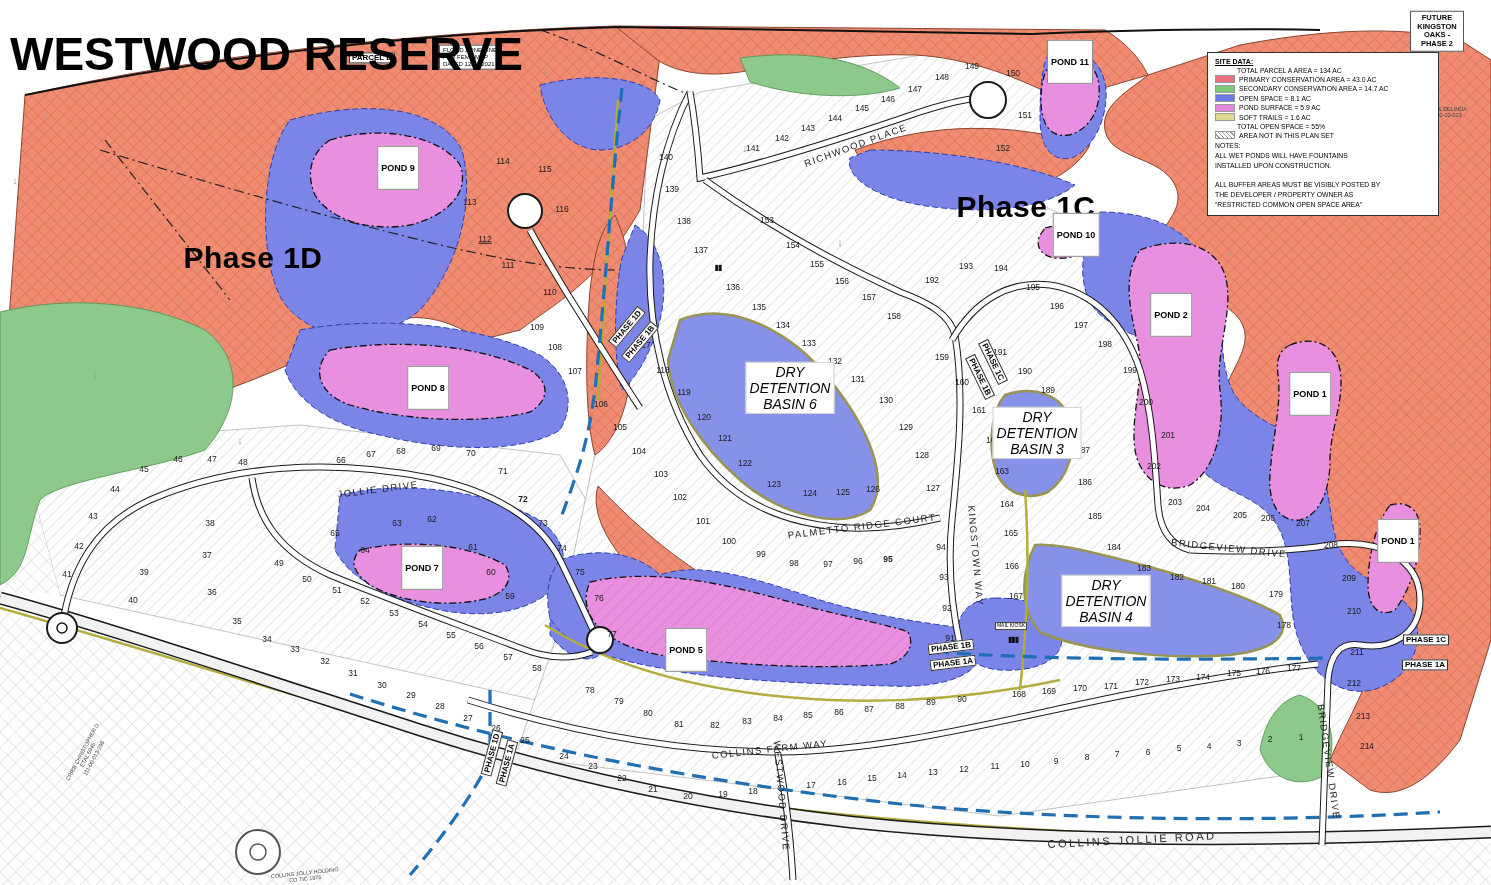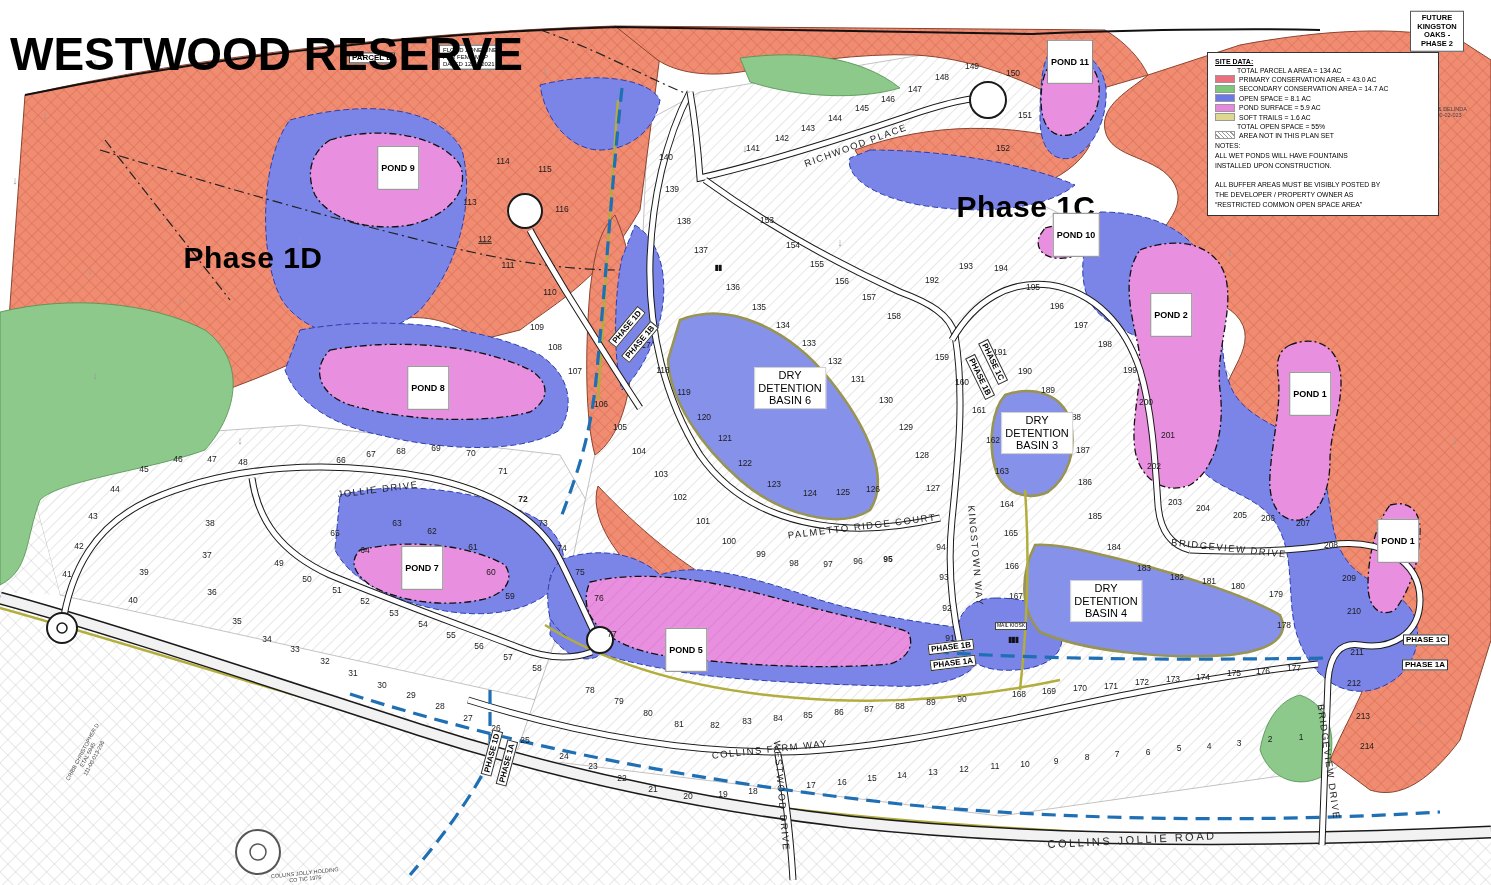--- a/index.html
+++ b/index.html
@@ -11,21 +11,21 @@
   .title{
     position:absolute;left:10px;top:-4px;font-size:46px;font-weight:bold;
     color:#000;letter-spacing:0px;white-space:nowrap;z-index:30;
   }
   .lot{
     position:absolute;transform:translate(-50%,-50%);font-size:8.5px;color:#1c1c1c;
     white-space:nowrap;z-index:20;line-height:1;
   }
   .mlabel{position:absolute;transform:translate(-50%,-50%);white-space:pre-line;text-align:center;z-index:25;line-height:1.15;}
   .pond{background:#fff;border:1px solid #8a8a8a;padding:16px 3px;font-weight:bold;font-size:9px;white-space:nowrap;color:#000;}
-  .basin{background:#fff;font-size:11px;padding:1px 3px;color:#000;border:0.5px solid #d0d0d0;}
+  .basin{background:#fff;font-size:14px;padding:1px 3px;color:#000;border:0.5px solid #d0d0d0;font-style:italic;}
   .road{font-size:9.5px;color:#222;letter-spacing:1.5px;white-space:nowrap;}
   .roadbig{font-size:11px;color:#2a2a2a;letter-spacing:2.5px;white-space:nowrap;}
   .phasetag{background:#fff;border:1px solid #333;font-weight:bold;font-size:8px;padding:0px 2px;white-space:nowrap;color:#000;}
   .heading{font-size:30px;font-weight:bold;color:#000;white-space:nowrap;letter-spacing:0.5px;}
   .tiny{font-size:5.5px;color:#444;}
   .notebox{background:#fff;border:1px solid #555;font-size:6px;padding:1px 3px;color:#000;text-align:left;}
   .notebox2{background:#fff;border:1px solid #555;font-size:7.5px;font-weight:600;padding:2px 4px;color:#000;}
   .kiosk{background:#fff;border:1px solid #333;font-size:5px;padding:0px 1px;color:#000;white-space:nowrap;}
   .kicon{font-size:8px;color:#111;letter-spacing:-1px;}
   .arrow{position:absolute;transform:translate(-50%,-50%);font-size:11px;color:#9b9b9b;z-index:5;}
@@ -289,21 +289,21 @@
     <div class="lot" style="left: 365px; top: 601px;">52</div>
     <div class="lot" style="left: 394px; top: 613px;">53</div>
     <div class="lot" style="left: 423px; top: 624px;">54</div>
     <div class="lot" style="left: 451px; top: 635px;">55</div>
     <div class="lot" style="left: 479px; top: 646px;">56</div>
     <div class="lot" style="left: 508px; top: 657px;">57</div>
     <div class="lot" style="left: 537px; top: 668px;">58</div>
     <div class="lot" style="left: 510px; top: 596px;">59</div>
     <div class="lot" style="left: 491px; top: 572px;">60</div>
     <div class="lot" style="left: 473px; top: 547px;">61</div>
-    <div class="lot" style="left: 432px; top: 519px; margin-top: 12px;">62</div>
+    <div class="lot" style="left: 432px; top: 519px;">62</div>
     <div class="lot" style="left: 397px; top: 523px;">63</div>
     <div class="lot" style="left: 365px; top: 550px;">64</div>
     <div class="lot" style="left: 335px; top: 533px;">65</div>
     <div class="lot" style="left: 341px; top: 460px;">66</div>
     <div class="lot" style="left: 371px; top: 454px;">67</div>
     <div class="lot" style="left: 401px; top: 451px;">68</div>
     <div class="lot" style="left: 436px; top: 448px;">69</div>
     <div class="lot" style="left: 471px; top: 453px;">70</div>
     <div class="lot" style="left: 503px; top: 471px;">71</div>
     <div class="lot" style="left: 523px; top: 499px; font-weight: bold;">72</div>

